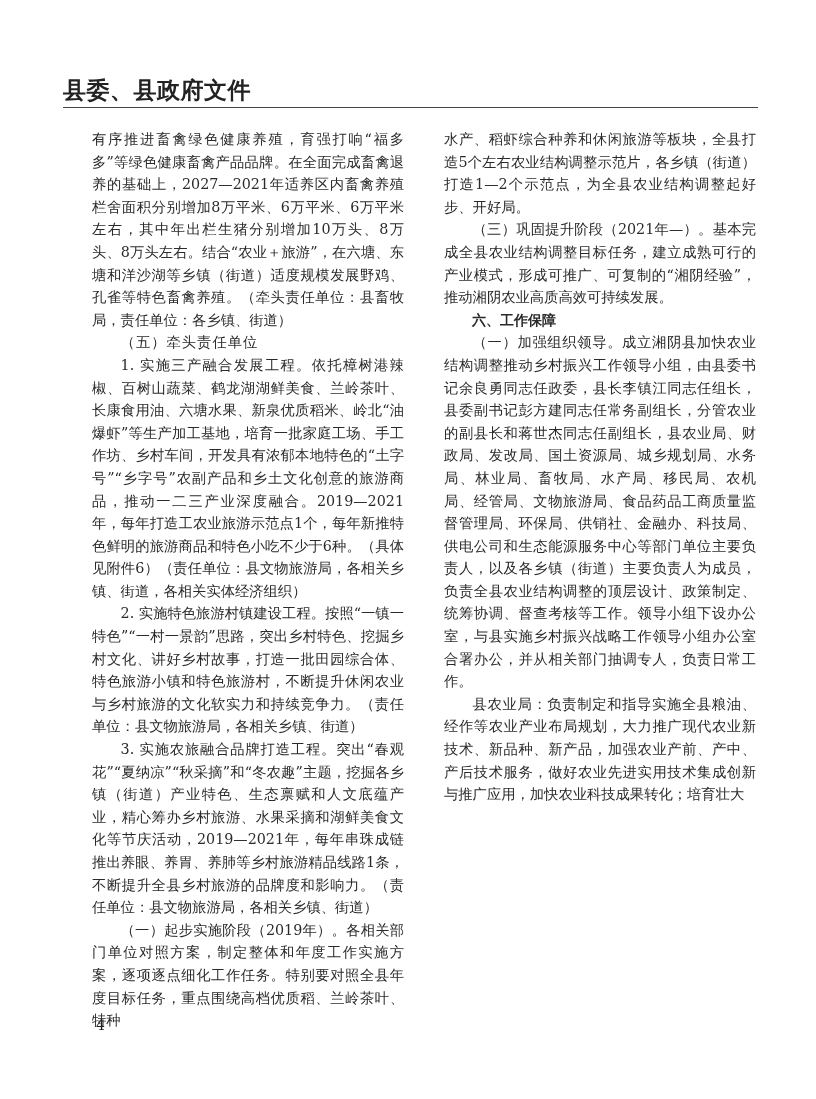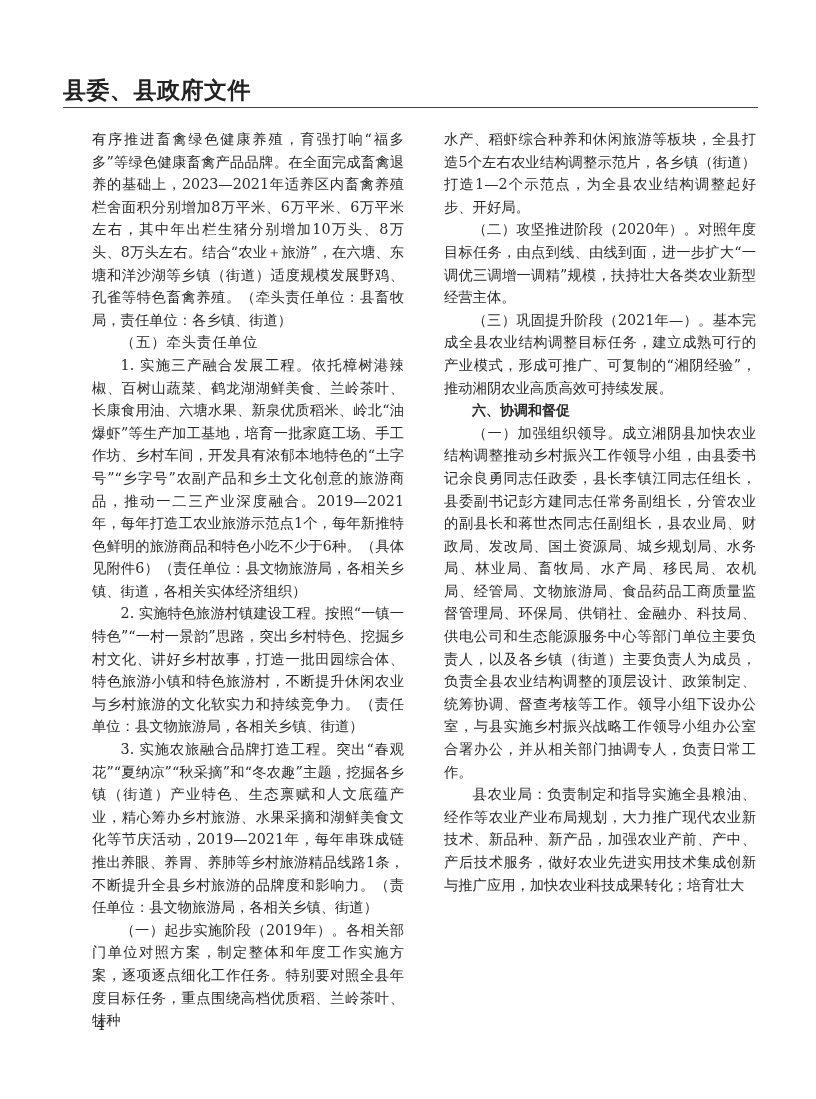--- a/index.html
+++ b/index.html
@@ -41,30 +41,29 @@
   </style>
 </head>
 <body>
 
 <div class="header">
   <div class="header-title">县委、县政府文件</div>
   <div class="header-rule"></div>
 </div>
 
 <div class="col col-left">
-  <p class="noindent">有序推进畜禽绿色健康养殖，育强打响“福多多”等绿色健康畜禽产品品牌。在全面完成畜禽退养的基础上，2023—2021年适养区内畜禽养殖栏舍面积分别增加8万平米、6万平米、6万平米左右，其中年出栏生猪分别增加10万头、8万头、8万头左右。结合“农业＋旅游”，在六塘、东塘和洋沙湖等乡镇（街道）适度规模发展野鸡、孔雀等特色畜禽养殖。（牵头责任单位：县畜牧局，责任单位：各乡镇、街道）</p>
+  <p class="noindent">有序推进畜禽绿色健康养殖，育强打响“福多多”等绿色健康畜禽产品品牌。在全面完成畜禽退养的基础上，2027—2021年适养区内畜禽养殖栏舍面积分别增加8万平米、6万平米、6万平米左右，其中年出栏生猪分别增加10万头、8万头、8万头左右。结合“农业＋旅游”，在六塘、东塘和洋沙湖等乡镇（街道）适度规模发展野鸡、孔雀等特色畜禽养殖。（牵头责任单位：县畜牧局，责任单位：各乡镇、街道）</p>
   <p class="indent sub-kai">（五）牵头责任单位</p>
   <p class="indent">1. 实施三产融合发展工程。依托樟树港辣椒、百树山蔬菜、鹤龙湖湖鲜美食、兰岭茶叶、长康食用油、六塘水果、新泉优质稻米、岭北“油爆虾”等生产加工基地，培育一批家庭工场、手工作坊、乡村车间，开发具有浓郁本地特色的“土字号”“乡字号”农副产品和乡土文化创意的旅游商品，推动一二三产业深度融合。2019—2021年，每年打造工农业旅游示范点1个，每年新推特色鲜明的旅游商品和特色小吃不少于6种。（具体见附件6）（责任单位：县文物旅游局，各相关乡镇、街道，各相关实体经济组织）</p>
   <p class="indent">2. 实施特色旅游村镇建设工程。按照“一镇一特色”“一村一景韵”思路，突出乡村特色、挖掘乡村文化、讲好乡村故事，打造一批田园综合体、特色旅游小镇和特色旅游村，不断提升休闲农业与乡村旅游的文化软实力和持续竞争力。（责任单位：县文物旅游局，各相关乡镇、街道）</p>
   <p class="indent">3. 实施农旅融合品牌打造工程。突出“春观花”“夏纳凉”“秋采摘”和“冬农趣”主题，挖掘各乡镇（街道）产业特色、生态禀赋和人文底蕴产业，精心筹办乡村旅游、水果采摘和湖鲜美食文化等节庆活动，2019—2021年，每年串珠成链推出养眼、养胃、养肺等乡村旅游精品线路1条，不断提升全县乡村旅游的品牌度和影响力。（责任单位：县文物旅游局，各相关乡镇、街道）</p>
   <p class="indent">（一）起步实施阶段（2019年）。各相关部门单位对照方案，制定整体和年度工作实施方案，逐项逐点细化工作任务。特别要对照全县年度目标任务，重点围绕高档优质稻、兰岭茶叶、特种</p>
 </div>
 
 <div class="col col-right">
   <p class="noindent">水产、稻虾综合种养和休闲旅游等板块，全县打造5个左右农业结构调整示范片，各乡镇（街道）打造1—2个示范点，为全县农业结构调整起好步、开好局。</p>
-  <p class="indent">（二）攻坚推进阶段（2020年）。对照年度目标任务，由点到线、由线到面，进一步扩大“一调优三调增一调精”规模，扶持壮大各类农业新型经营主体。</p>
   <p class="indent">（三）巩固提升阶段（2021年—）。基本完成全县农业结构调整目标任务，建立成熟可行的产业模式，形成可推广、可复制的“湘阴经验”，推动湘阴农业高质高效可持续发展。</p>
-  <p class="heading">六、协调和督促</p>
+  <p class="heading">六、工作保障</p>
   <p class="indent">（一）加强组织领导。成立湘阴县加快农业结构调整推动乡村振兴工作领导小组，由县委书记余良勇同志任政委，县长李镇江同志任组长，县委副书记彭方建同志任常务副组长，分管农业的副县长和蒋世杰同志任副组长，县农业局、财政局、发改局、国土资源局、城乡规划局、水务局、林业局、畜牧局、水产局、移民局、农机局、经管局、文物旅游局、食品药品工商质量监督管理局、环保局、供销社、金融办、科技局、供电公司和生态能源服务中心等部门单位主要负责人，以及各乡镇（街道）主要负责人为成员，负责全县农业结构调整的顶层设计、政策制定、统筹协调、督查考核等工作。领导小组下设办公室，与县实施乡村振兴战略工作领导小组办公室合署办公，并从相关部门抽调专人，负责日常工作。</p>
   <p class="indent">县农业局：负责制定和指导实施全县粮油、经作等农业产业布局规划，大力推广现代农业新技术、新品种、新产品，加强农业产前、产中、产后技术服务，做好农业先进实用技术集成创新与推广应用，加快农业科技成果转化；培育壮大</p>
 </div>
 
 <div class="page-number">4</div>
 
 </body></html>

